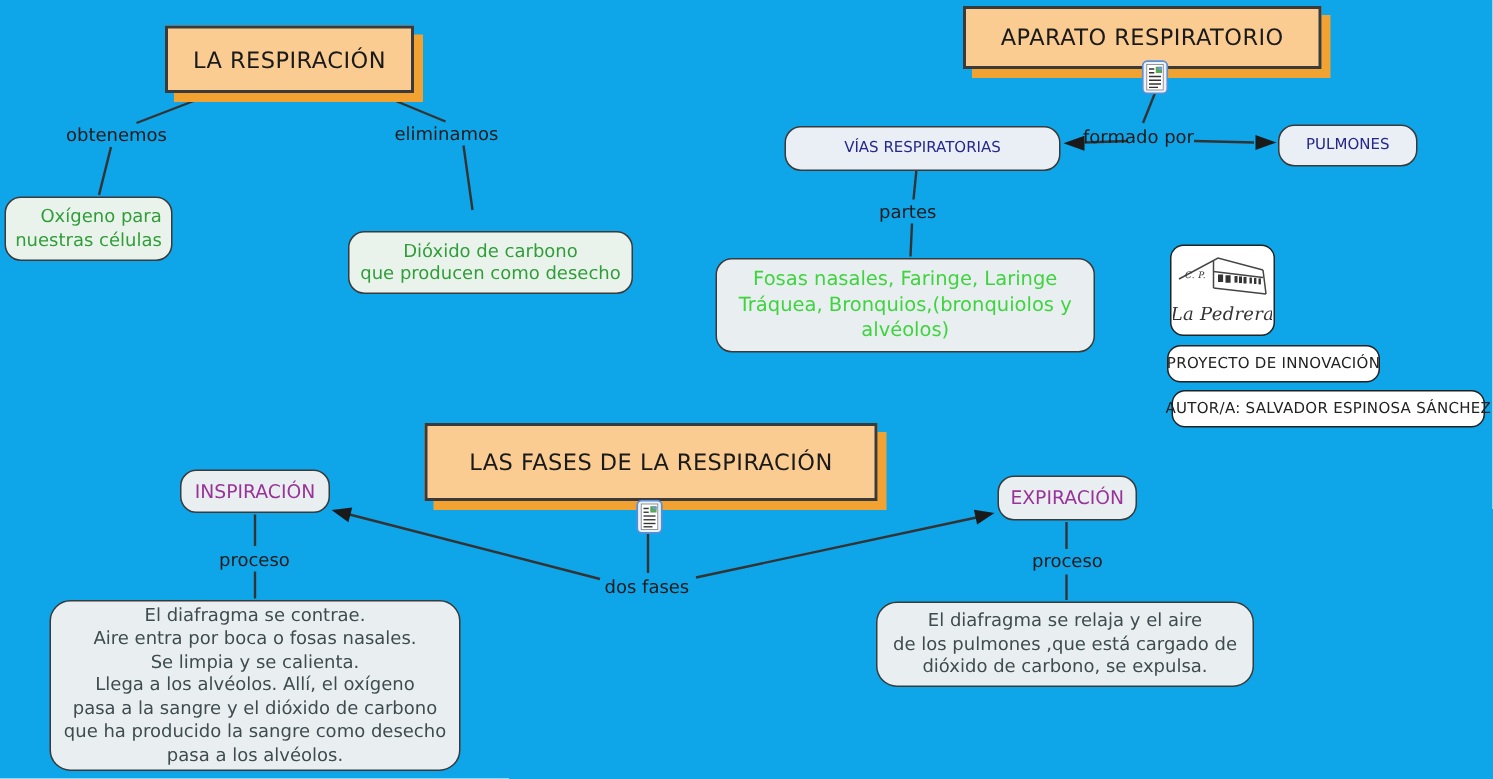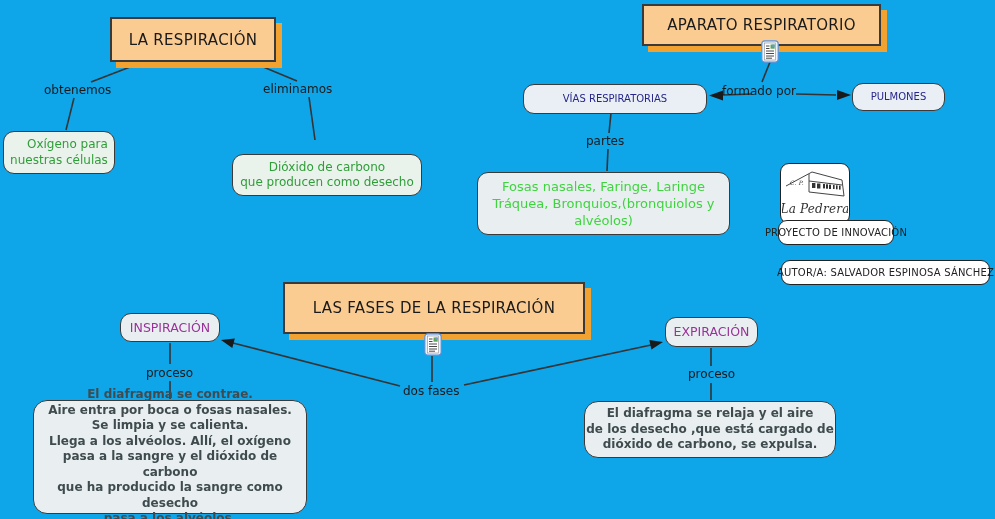--- a/index.html
+++ b/index.html
@@ -16,21 +16,21 @@
   .concept{
     background:#E9EFF0;border:1.6px solid #3a3a3a;border-radius:11px;
     font-size:12px;line-height:15.5px;white-space:pre-line;color:#3F4B4F;
   }
   .concept.greenfill{background:#EAF2EC;}
   .concept.bluefill{background:#E9EFF4;}
   .green-text{color:#2F9E38;}
   .brightgreen-text{color:#3FD43F;font-size:13px;line-height:17px;text-align:center;}
   .navy-text{color:#26268C;font-size:10px;}
   .purple-text{color:#993399;font-size:12.5px;}
-  .bigbox{border-radius:14px;font-weight:bold;}
+  .bigbox{border-radius:14px;}
   .linklabel{
     position:absolute;z-index:2;font-size:12px;color:#1a1a1a;white-space:nowrap;
   }
   .credit{
     position:absolute;z-index:2;box-sizing:border-box;background:#ffffff;
     border:1.6px solid #222;border-radius:9px;display:flex;align-items:center;
     justify-content:center;font-size:10px;color:#222;white-space:nowrap;
     letter-spacing:0.2px;
   }
   .res-icon{position:absolute;z-index:3;}
@@ -128,21 +128,21 @@
         <rect x="47" y="19.6" width="2" height="4.4"></rect>
         <rect x="51" y="20" width="1.6" height="4"></rect>
         <rect x="54" y="20.3" width="1.6" height="4"></rect>
         <rect x="57" y="20.6" width="1.6" height="4"></rect>
       </g>
       <text x="8" y="20" font-size="6" font-style="italic" font-family="DejaVu Serif, serif" fill="#333">C. P.</text>
       <text x="33" y="48" text-anchor="middle" font-size="12" font-style="italic" font-family="DejaVu Serif, serif" fill="#333">" La Pedrera "</text>
     </svg>
   </div>
 
-  <div class="credit" style="left:778px;top:220px;width:116px;height:25px;">PROYECTO DE INNOVACIÓN</div>
+  <div class="credit" style="left:778px;top:230px;width:142px;height:25px;">PROYECTO DE INNOVACIÓN</div>
 
   <div class="credit" style="left:781px;top:260px;width:209px;height:25px;">AUTOR/A: SALVADOR ESPINOSA SÁNCHEZ</div>
 
   <div class="node topic" style="left:283px;top:282px;width:302px;height:52px;">LAS FASES DE LA RESPIRACIÓN</div>
 
   <svg class="res-icon" style="left:424px;top:333px;" width="18" height="23" viewBox="0 0 18 23">
     <rect x="0.8" y="0.8" width="16.4" height="21.4" rx="3" fill="#EAF2FC" stroke="#5B8ED6" stroke-width="1.2"></rect>
     <rect x="3.5" y="3" width="11" height="17" fill="#ffffff" stroke="#8a8a8a" stroke-width="0.6"></rect>
     <rect x="9.5" y="4.5" width="4.2" height="4.2" fill="#59A659"></rect>
     <rect x="11.2" y="4.5" width="2.5" height="2.2" fill="#6E9BD1"></rect>
@@ -168,16 +168,16 @@
 
   <div class="node concept bigbox" style="left:33px;top:400px;width:274px;height:114px;">El diafragma se contrae.
 Aire entra por boca o fosas nasales.
 Se limpia y se calienta.
 Llega a los alvéolos. Allí, el oxígeno
 pasa a la sangre y el dióxido de carbono
 que ha producido la sangre como desecho
 pasa a los alvéolos.</div>
 
   <div class="node concept bigbox" style="left:584px;top:401px;width:252px;height:57px;">El diafragma se relaja y el aire
-de los desecho ,que está cargado de
+de los pulmones ,que está cargado de
 dióxido de carbono, se expulsa.</div>
 
 </div>
 
 </body></html>

